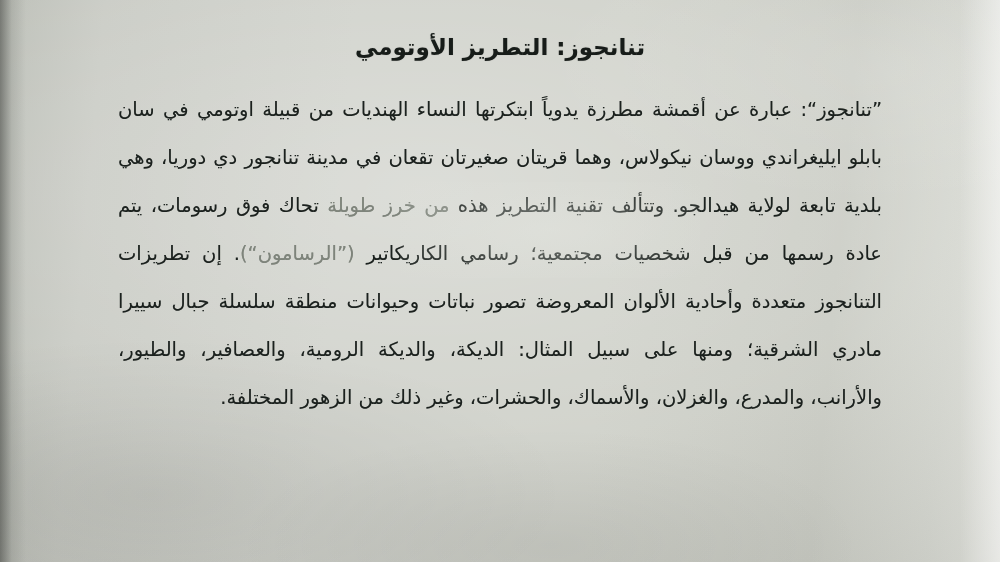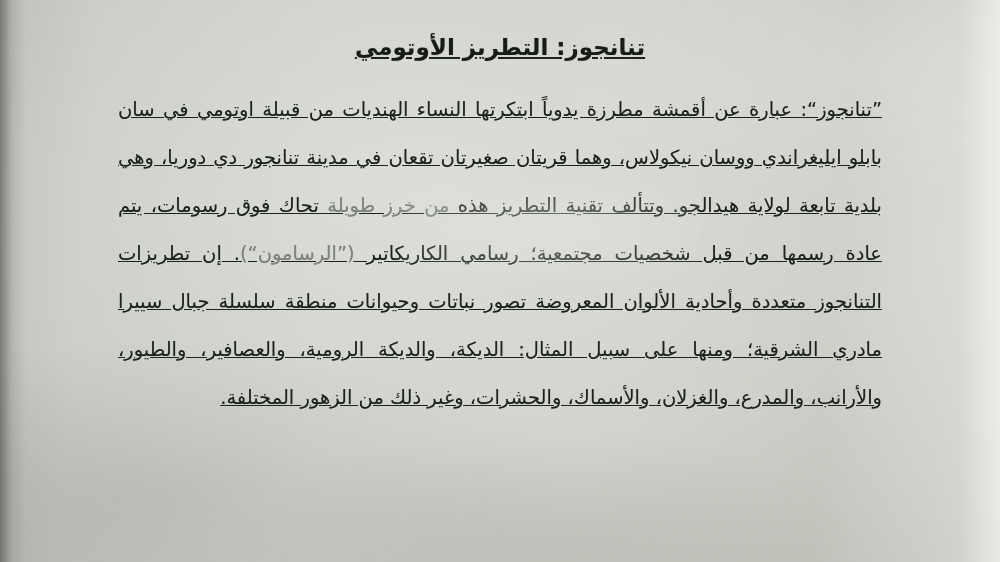--- a/index.html
+++ b/index.html
@@ -54,21 +54,20 @@
     background: linear-gradient(270deg, rgba(255,255,255,0.45) 0%, rgba(255,255,255,0.0) 100%);
     pointer-events: none;
   }
 
   .content {
     position: absolute;
     top: 34px;
     right: 118px;
     left: 118px;
     color: #1d2320;
-    text-decoration: underline;
   }
 
   .doc-title {
     margin: 0 0 26px 0;
     text-align: center;
     font-family: "DejaVu Sans", sans-serif;
     font-weight: bold;
     font-size: 23px;
     letter-spacing: 0;
     color: #171c19;

